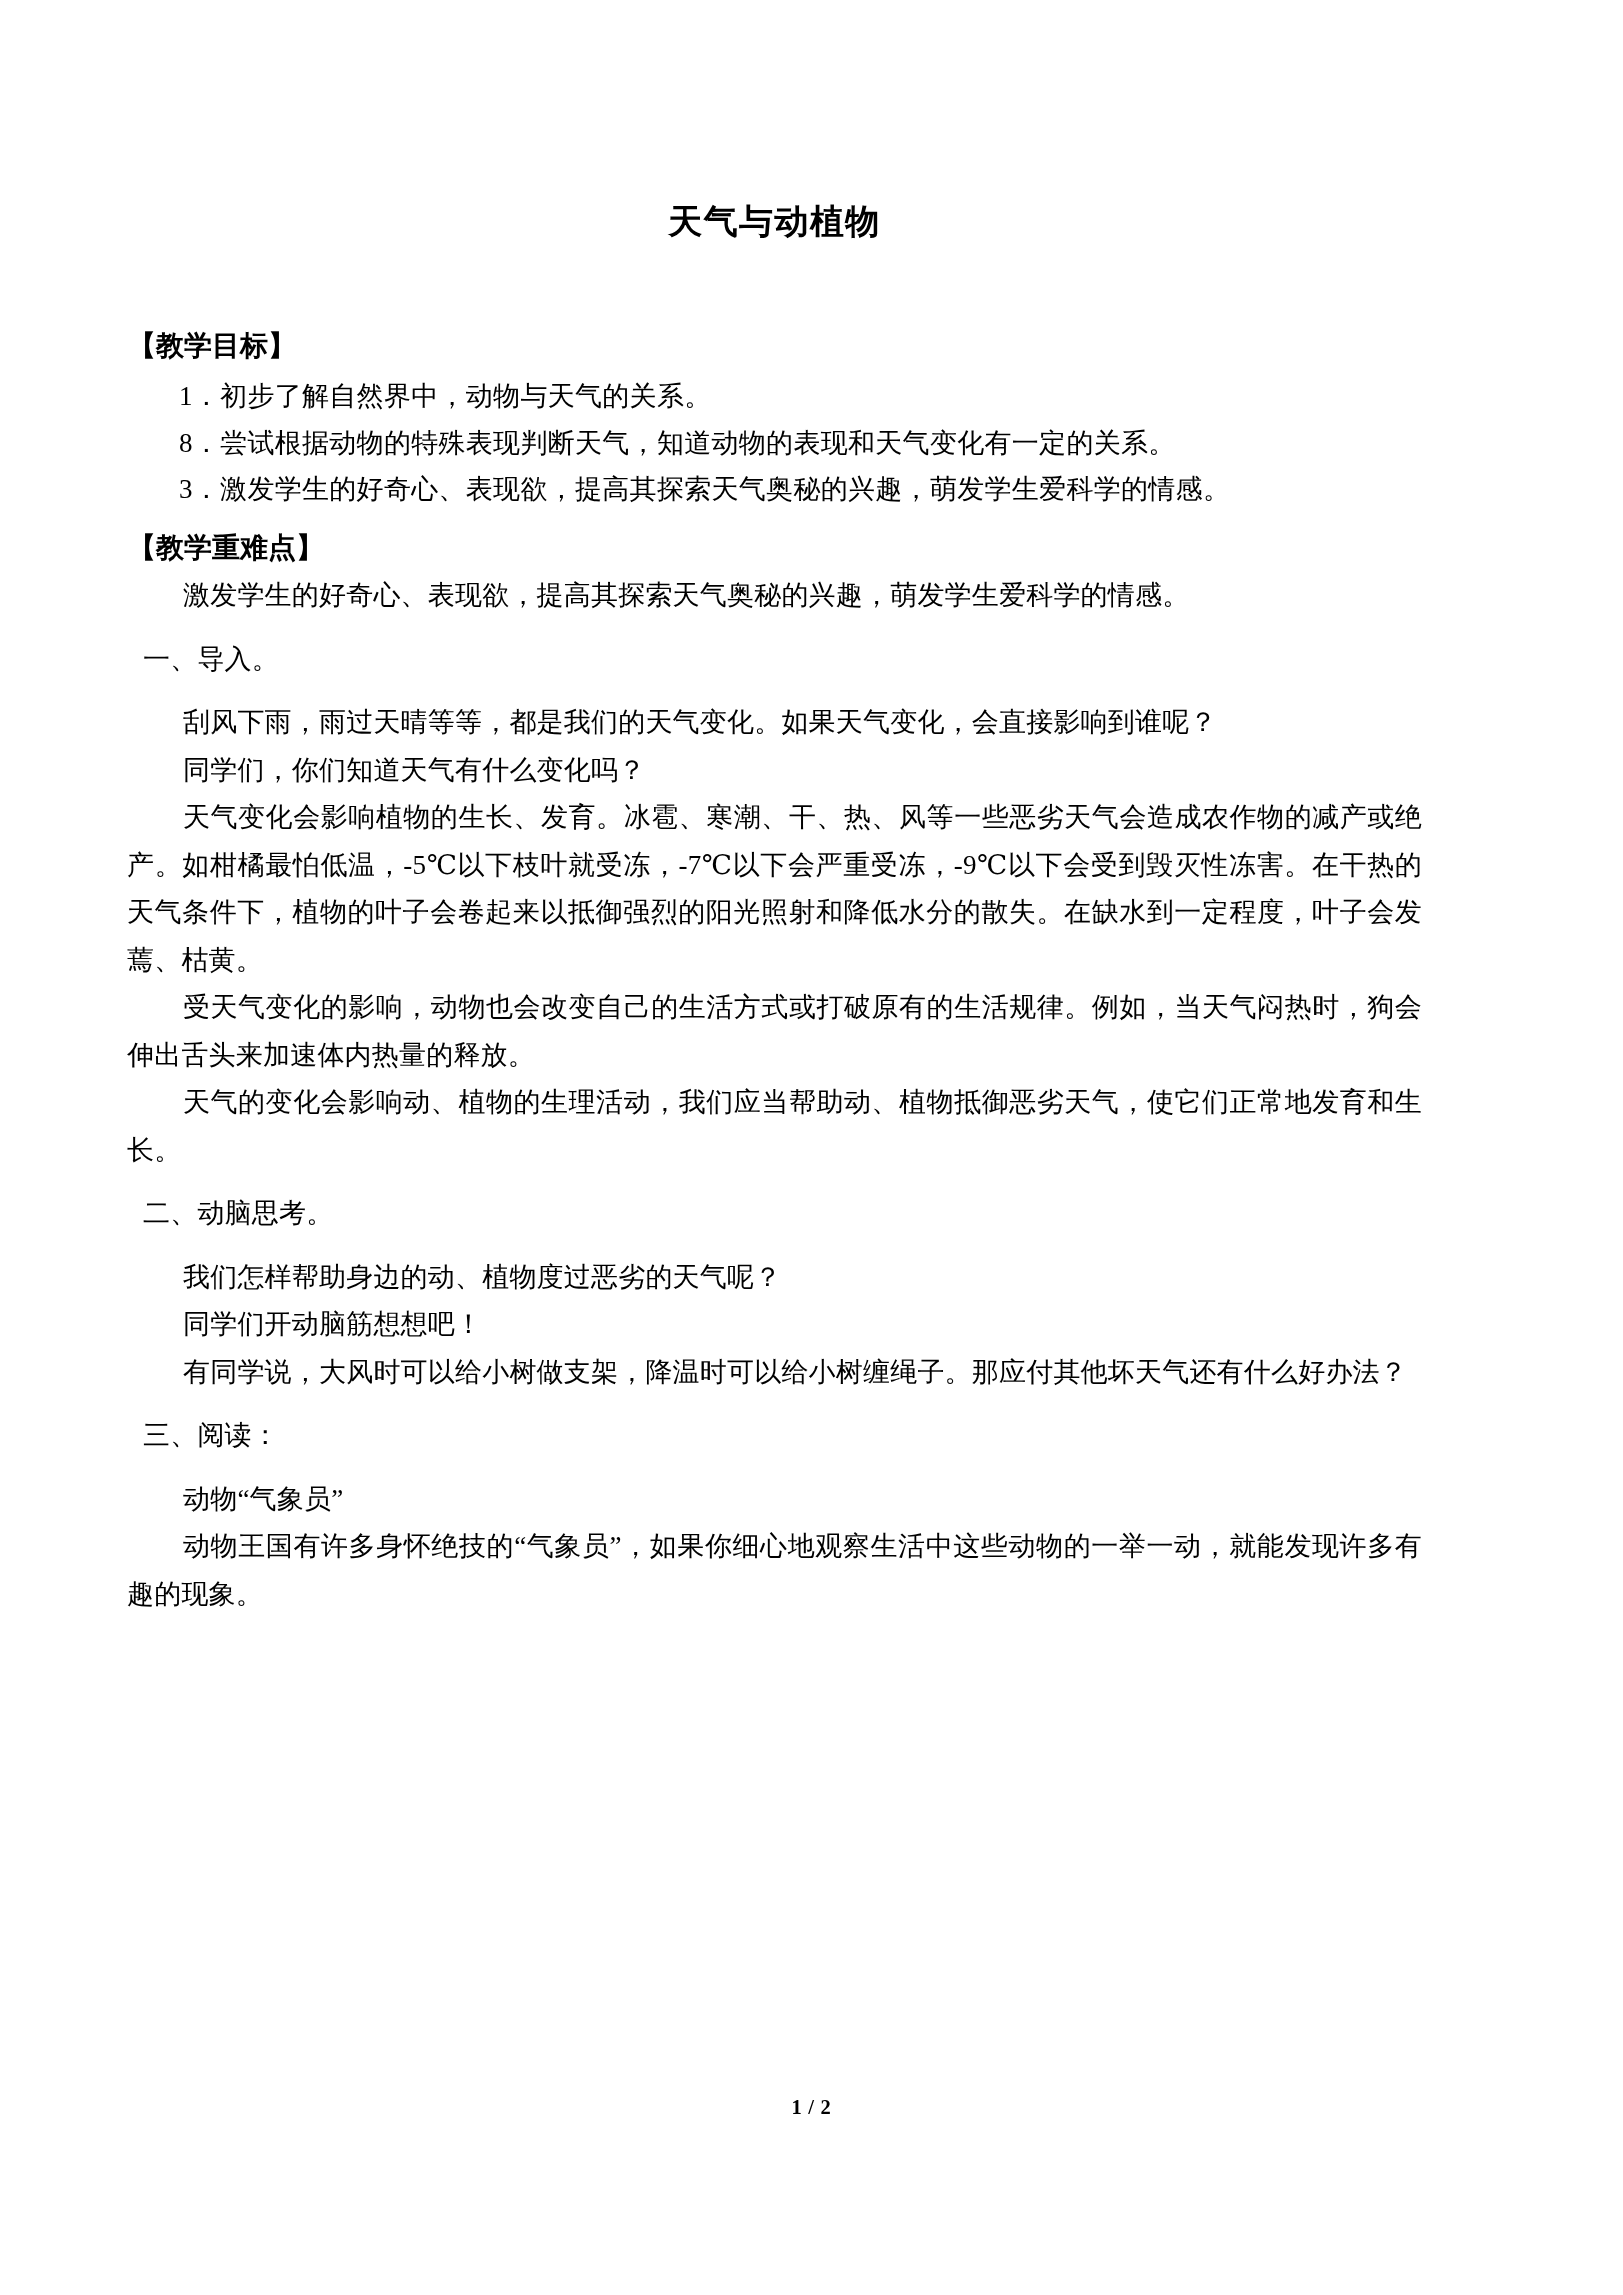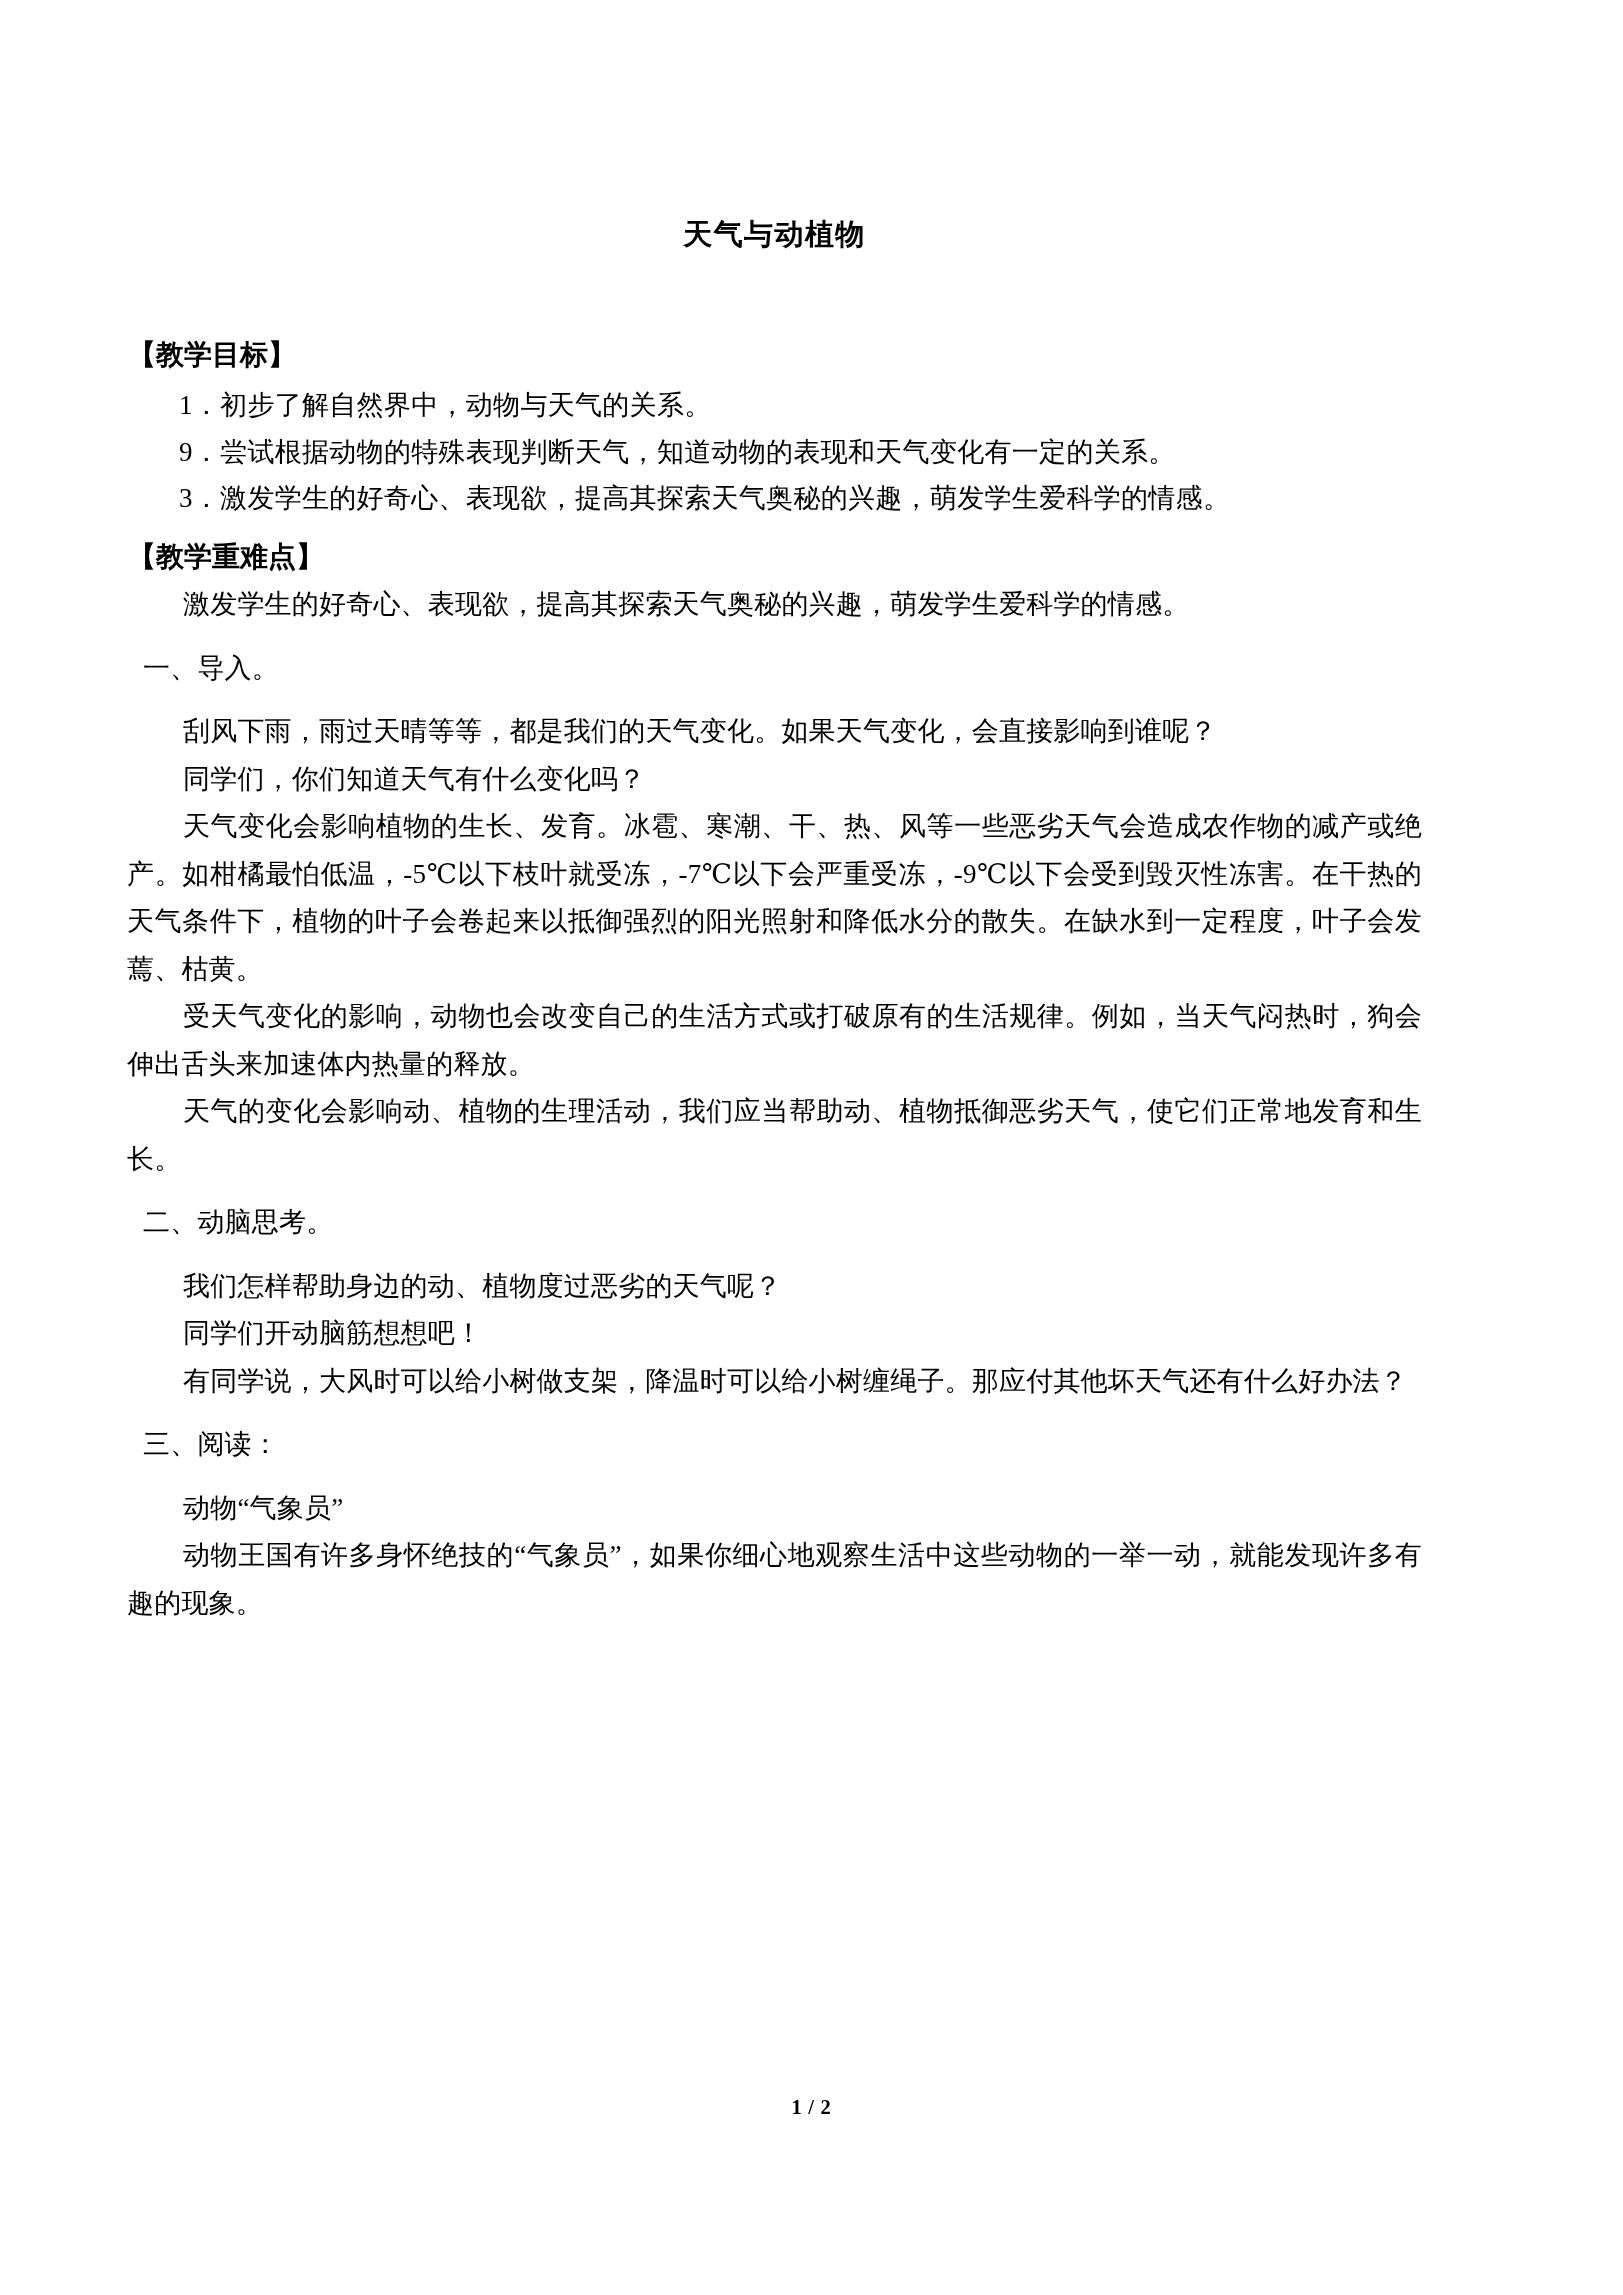--- a/index.html
+++ b/index.html
@@ -21,24 +21,24 @@
     overflow: hidden;
   }
   .content {
     position: absolute;
     left: 127px;
     top: 0;
     width: 1295px;
   }
   .doc-title {
     text-align: center;
-    font-size: 29px;
+    font-size: 34px;
     font-weight: 700;
     letter-spacing: 1.4px;
-    margin: 18px;
+    margin: 3px;
     padding-top: 199px;
     line-height: 1.2;
     font-family: "Liberation Serif", "DejaVu Serif", serif;
   }
   .section-head {
     font-size: 28px;
     font-weight: 700;
     margin: 1px;
     line-height: 1.45;
     letter-spacing: 0px;
@@ -92,21 +92,21 @@
 <body>
 
 <div class="page">
   <div class="content">
 
     <h1 class="doc-title">天气与动植物</h1>
 
     <h2 class="section-head head-goals">【教学目标】</h2>
     <div class="num-list">
       <p class="num-item">1．初步了解自然界中，动物与天气的关系。</p>
-      <p class="num-item">9．尝试根据动物的特殊表现判断天气，知道动物的表现和天气变化有一定的关系。</p>
+      <p class="num-item">8．尝试根据动物的特殊表现判断天气，知道动物的表现和天气变化有一定的关系。</p>
       <p class="num-item">3．激发学生的好奇心、表现欲，提高其探索天气奥秘的兴趣，萌发学生爱科学的情感。</p>
     </div>
 
     <h2 class="section-head head-key">【教学重难点】</h2>
     <p class="para indent2 tight">激发学生的好奇心、表现欲，提高其探索天气奥秘的兴趣，萌发学生爱科学的情感。</p>
 
 
     <p class="outline-item">一、导入。</p>
     <p class="para indent2">刮风下雨，雨过天晴等等，都是我们的天气变化。如果天气变化，会直接影响到谁呢？</p>
     <p class="para indent2">同学们，你们知道天气有什么变化吗？</p>

